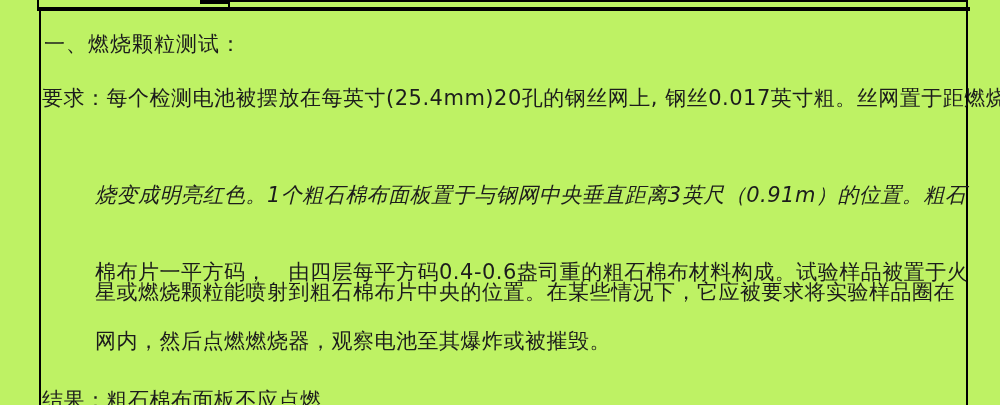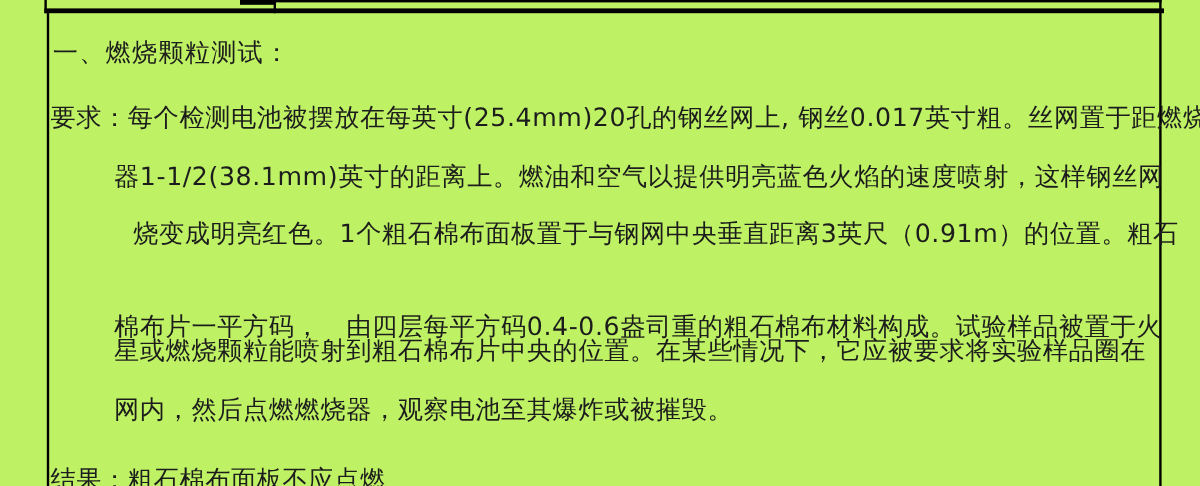--- a/index.html
+++ b/index.html
@@ -43,21 +43,20 @@
   <div class="bline" style="left:228px; top:0; width:2px; height:11px;"></div>
 
   <div class="bline" style="left:37px; top:7px; width:933px; height:4px;"></div>
 
   <div class="bline" style="left:39px; top:9px; width:2px; height:396px;"></div>
   <div class="bline" style="left:966px; top:0; width:2px; height:405px;"></div>
 
   <div class="tline title-line" style="left:44px; top:31px;">一、燃烧颗粒测试：</div>
 
   <div class="tline" style="left:42px; top:85px;">要求：每个检测电池被摆放在每英寸(25.4mm)20孔的钢丝网上, 钢丝0.017英寸粗。丝网置于距燃烧</div>
-  <div class="tline" style="left:95px; top:134px;">器1-1/2(38.1mm)英寸的距离上。燃油和空气以提供明亮蓝色火焰的速度喷射，这样钢丝网</div>
-  <div class="tline" style="left:111px; top:182px;">烧变成明亮红色。1个粗石棉布面板置于与钢网中央垂直距离3英尺（0.91m）的位置。粗石</div>
+  <div class="tline" style="left:95px; top:182px;font-style:italic;">烧变成明亮红色。1个粗石棉布面板置于与钢网中央垂直距离3英尺（0.91m）的位置。粗石</div>
   <div class="tline" style="left:95px; top:231px;margin-top:28px;">棉布片一平方码，　由四层每平方码0.4-0.6盎司重的粗石棉布材料构成。试验样品被置于火</div>
   <div class="tline" style="left:95px; top:328px;">网内，然后点燃燃烧器，观察电池至其爆炸或被摧毁。</div>
   <div class="tline" style="left:95px; top:279px;">星或燃烧颗粒能喷射到粗石棉布片中央的位置。在某些情况下，它应被要求将实验样品圈在</div>
 
   <div class="tline" style="left:42px; top:387px;">结果：粗石棉布面板不应点燃</div>
 
 </div>
 
 </body></html>

